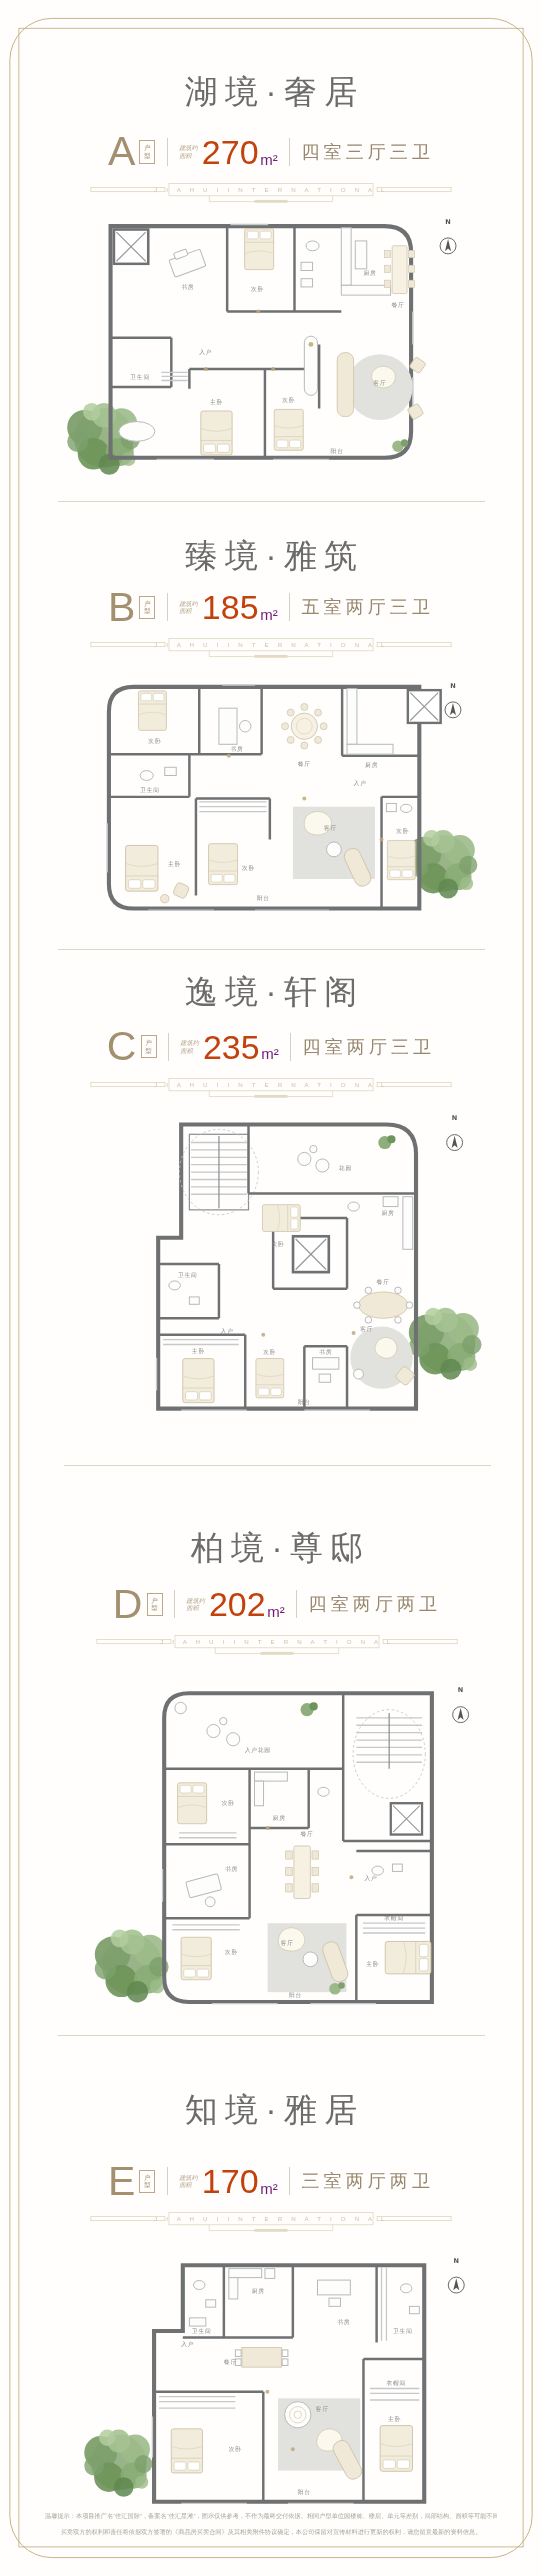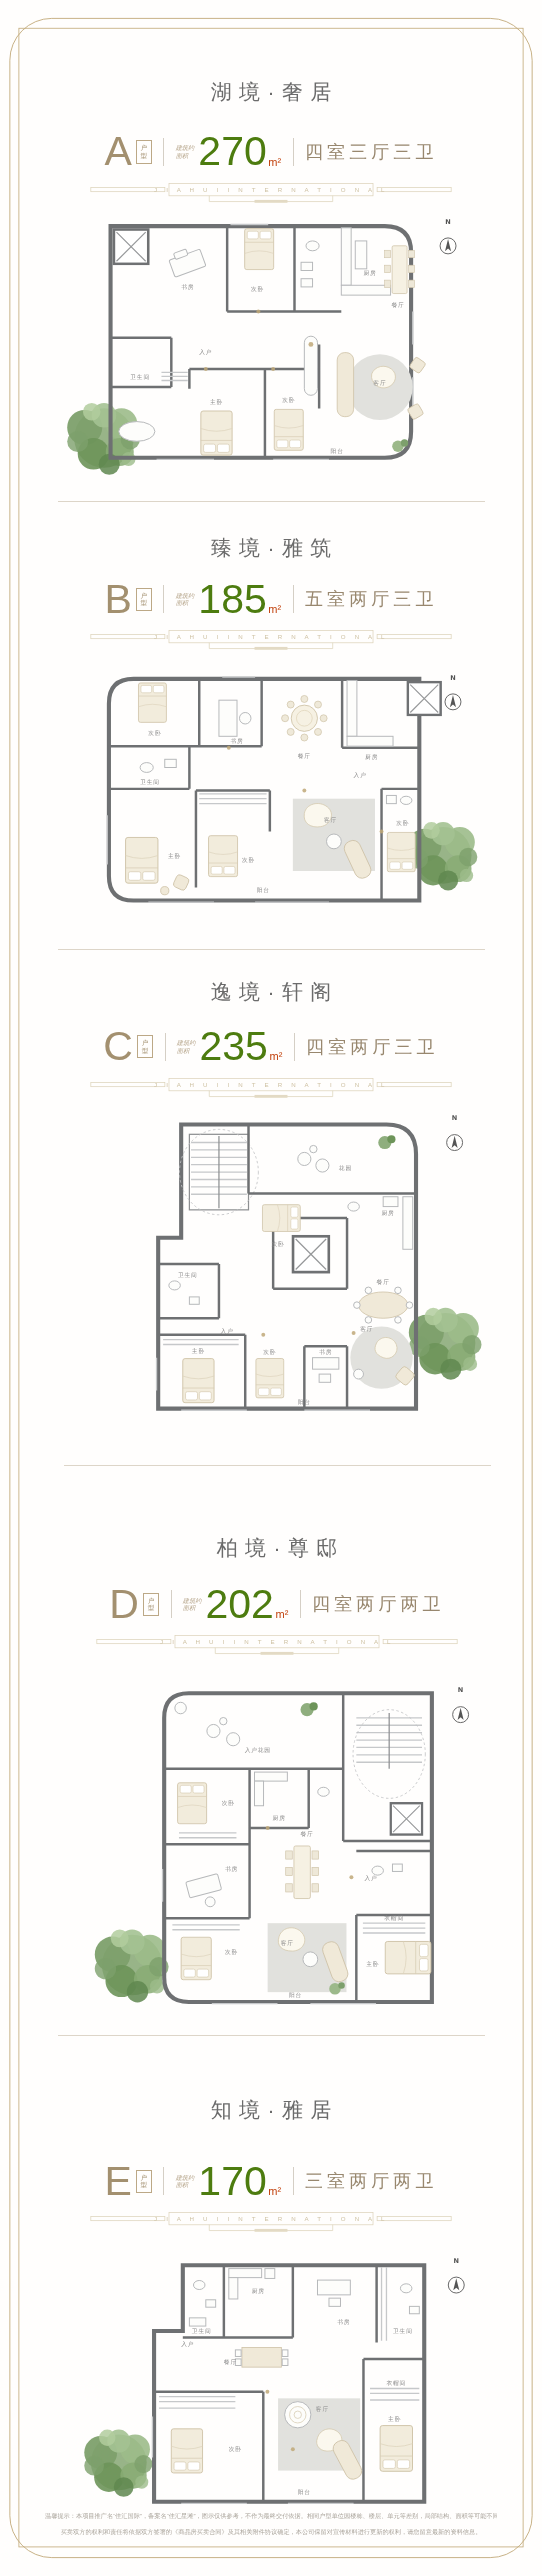--- a/index.html
+++ b/index.html
@@ -7,35 +7,35 @@
         font-family:"Liberation Sans","DejaVu Sans",sans-serif;overflow:hidden;}
   .frame-svg{position:absolute;left:0;top:0;pointer-events:none;z-index:5;}
   .content{position:relative;z-index:2;}
   section.unit{box-sizing:border-box;}
   .sec-a{height:501px;padding-top:74px;}
   .sec-b{height:448px;}
   .sec-c{height:516px;}
   .sec-d{height:570px;margin-left:12px;}
   .sec-e{height:540px;}
   .section-rule{width:427px;height:0.8px;background:#ddd5c8;margin:0 auto;}
-  .unit-title{font-size:21px;color:#6b6b6b;letter-spacing:7.4px;padding-left:7.4px;
+  .unit-title{font-size:33px;color:#6b6b6b;letter-spacing:7.4px;padding-left:7.4px;
               text-align:center;font-weight:500;margin:0;line-height:35px;}
-  .sec-b .unit-title{margin-top:28px;} .sec-c .unit-title{margin-top:24px;}
+  .sec-b .unit-title{margin-top:36px;} .sec-c .unit-title{margin-top:24px;}
   .sec-d .unit-title{margin-top:64px;} .sec-e .unit-title{margin-top:56px;}
   .spec-row{display:flex;align-items:center;justify-content:center;height:43px;margin-top:21.4px;}
   .sec-b .spec-row{margin-top:13px;} .sec-c .spec-row{margin-top:16.4px;}
   .sec-d .spec-row{margin-top:18px;} .sec-e .spec-row{margin-top:33px;}
   .letter{font-size:41px;color:#a3906f;line-height:1;font-weight:400;}
   .type-box{width:14px;height:21.4px;border:0.8px solid #bca886;display:flex;flex-direction:column;
             align-items:center;justify-content:center;margin-left:4.1px;}
   .type-box i{font-style:normal;font-size:6.6px;line-height:7.4px;color:#a3906f;}
   .vsep{width:0.8px;height:28px;background:#d5cfc5;margin:0 11.5px;}
   .area-note{display:flex;flex-direction:column;font-size:6.2px;color:#b5a489;line-height:7.4px;margin-right:4.1px;}
-  .area{font-size:41px;color:#4d7c0f;line-height:1;text-align:center;}
-  .unit-sup{font-size:11px;color:#c2410c;align-self:flex-end;margin-bottom:5.8px;margin-left:1.6px;}
+  .area{font-size:34px;color:#c2410c;line-height:1;text-align:center;}
+  .unit-sup{font-size:15px;color:#701a75;align-self:flex-end;margin-bottom:5.8px;margin-left:1.6px;}
   .layout{font-size:18px;color:#98876e;letter-spacing:4.1px;}
   .brand-wrap{display:flex;justify-content:center;margin-top:6.6px;}
   .bline{fill:none;stroke:#ddd3ba;stroke-width:0.9;}
   .bfill{fill:#e3dac4;stroke:none;}
   .btxt{font-size:7.5px;letter-spacing:4.5px;fill:#cfc2a4;text-anchor:middle;}
   .plan{position:relative;width:427px;margin:0 auto;}
   .plan-a{height:271px;margin-top:8.2px;} .plan-b{height:247px;margin-top:15px;}
   .plan-c{height:325px;margin-top:11.5px;} .plan-d{height:341px;margin-top:23px;}
   .plan-e{height:259px;margin-top:18px;}
   .plan svg{display:block;width:100%;height:100%;overflow:visible;}

